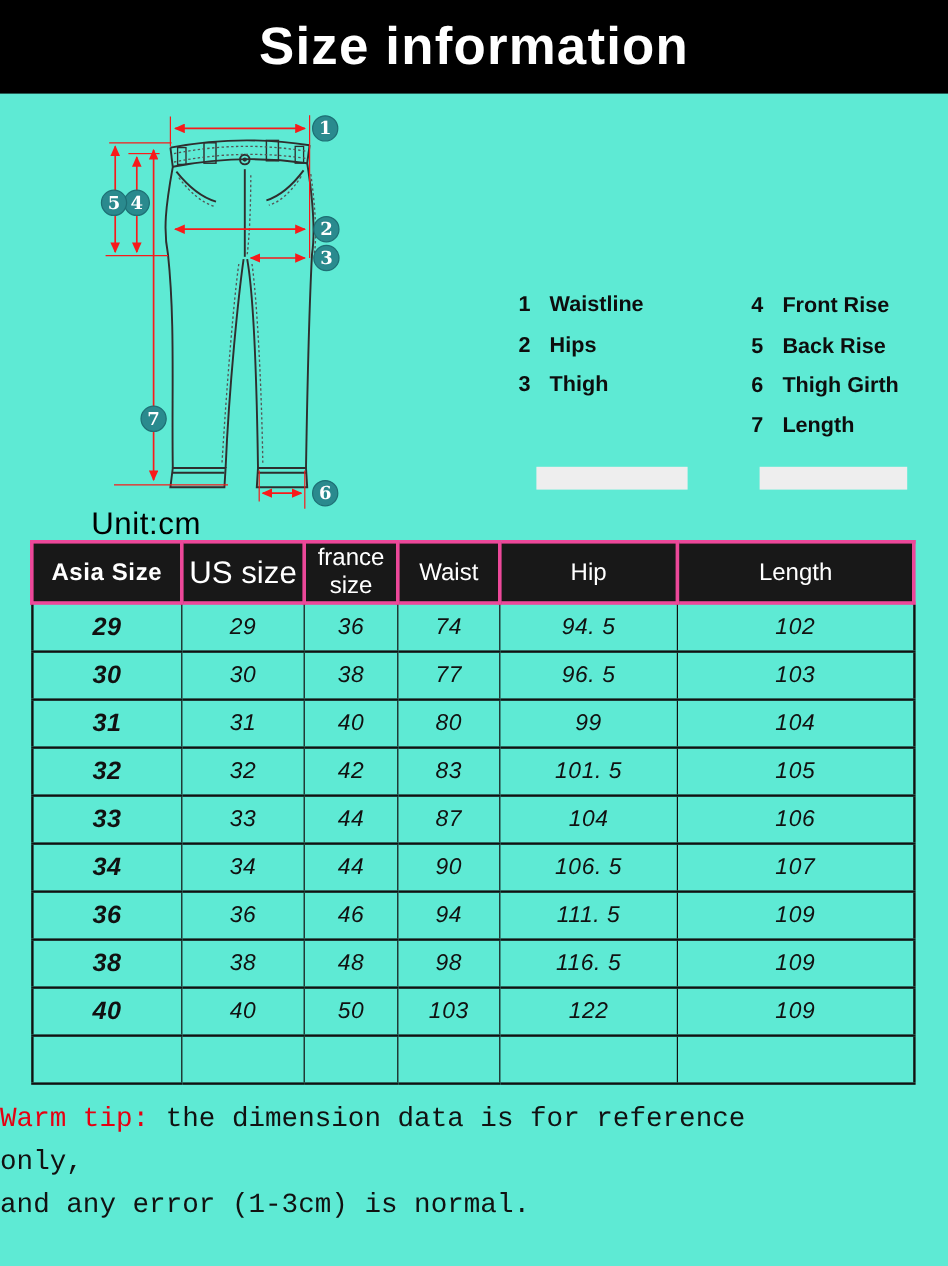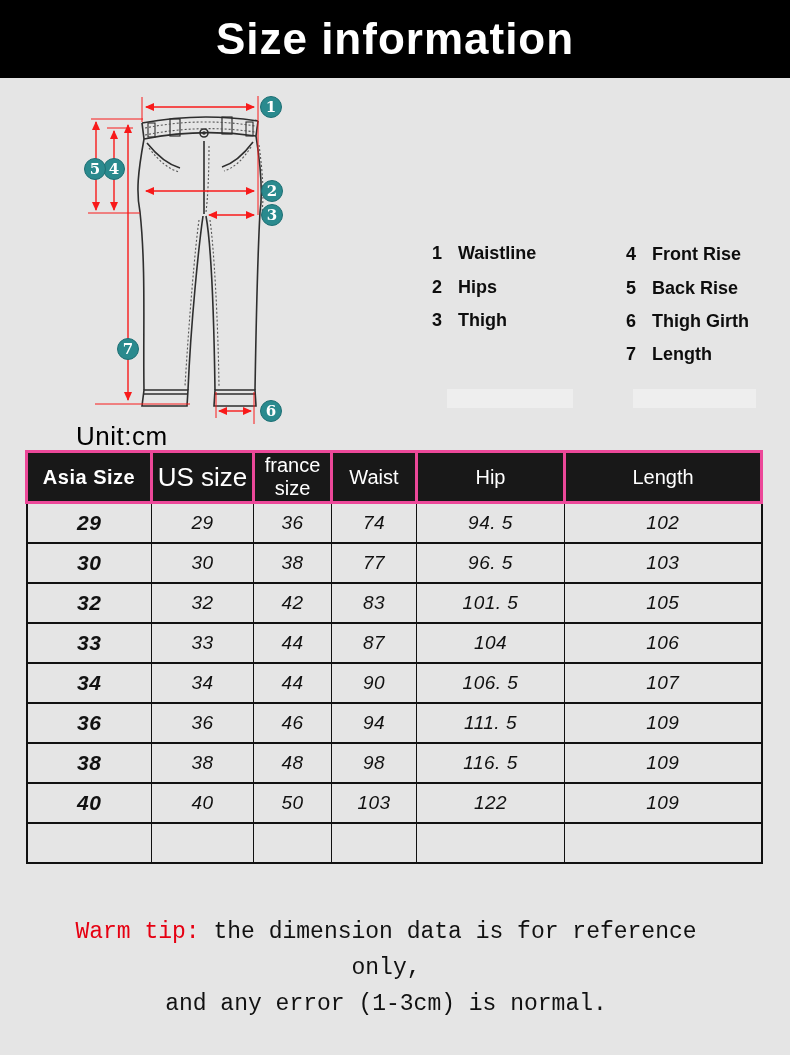--- a/index.html
+++ b/index.html
@@ -1,16 +1,16 @@
 <!DOCTYPE html>
 <html><head>
 <meta charset="utf-8">
 <style>
   html,body{margin:0;padding:0;background:#fff;}
-  .page{position:relative;width:790px;height:1055px;background:#e5e5e5;overflow:hidden;
+  .page{position:relative;width:790px;height:1055px;background:#5eead4;overflow:hidden;
         font-family:"Liberation Sans",sans-serif;}
   
   .titlebar{position:absolute;left:0;top:0;width:790px;height:78px;background:#000000;
             display:flex;align-items:center;justify-content:center;}
   .titlebar h1{margin:0;color:#ffffff;font-size:44px;font-weight:bold;letter-spacing:1px;
                font-family:"Liberation Sans",sans-serif;}
   
   .diagram-svg{position:absolute;left:0;top:0;width:420px;height:435px;}
   .badge{position:absolute;width:22px;height:22px;border-radius:50%;background:#2a8a8e;
          border:1px solid #1e6f74;box-sizing:border-box;color:#ffffff;text-align:center;
@@ -28,22 +28,22 @@
                  font-weight:normal;vertical-align:middle;}
   .size-table th.th-asia{font-size:20px;font-weight:bold;letter-spacing:0.5px;}
   .size-table th.th-us{font-size:26px;}
   .size-table th.th-france{font-size:20px;}
   .size-table th.th-waist,.size-table th.th-hip,.size-table th.th-length{font-size:20px;}
   .size-table td{height:36px;border:1px solid #111;border-bottom:2px solid #111;
                  text-align:center;vertical-align:middle;font-size:19px;color:#111;
                  letter-spacing:0.5px;white-space:pre;font-style:italic;}
   .size-table td.c0{font-size:21px;font-weight:bold;}
   
-  .warm-tip{position:absolute;left:0;top:914px;width:678px;text-align:center;
-            font-family:"Liberation Mono",monospace;font-size:23px;line-height:36px;color:#111;margin-left:47px;}
+  .warm-tip{position:absolute;left:0;top:914px;width:678px;
+            font-family:"Liberation Mono",monospace;font-size:23px;line-height:36px;color:#111;}
   .warm-tip .red{color:#e60012;}
 </style>
 </head>
 <body>
 
 <div class="page">
 
   <div class="titlebar">
     <h1>Size information</h1>
   </div>
@@ -183,20 +183,28 @@
       </tr>
       <tr>
         <td class="c0">30</td>
         <td>30</td>
         <td>38</td>
         <td>77</td>
         <td>96. 5</td>
         <td>103</td>
       </tr>
       <tr>
+        <td class="c0">31</td>
+        <td>31</td>
+        <td>40</td>
+        <td>80</td>
+        <td>99</td>
+        <td>104</td>
+      </tr>
+      <tr>
         <td class="c0">32</td>
         <td>32</td>
         <td>42</td>
         <td>83</td>
         <td>101. 5</td>
         <td>105</td>
       </tr>
       <tr>
         <td class="c0">33</td>
         <td>33</td>

